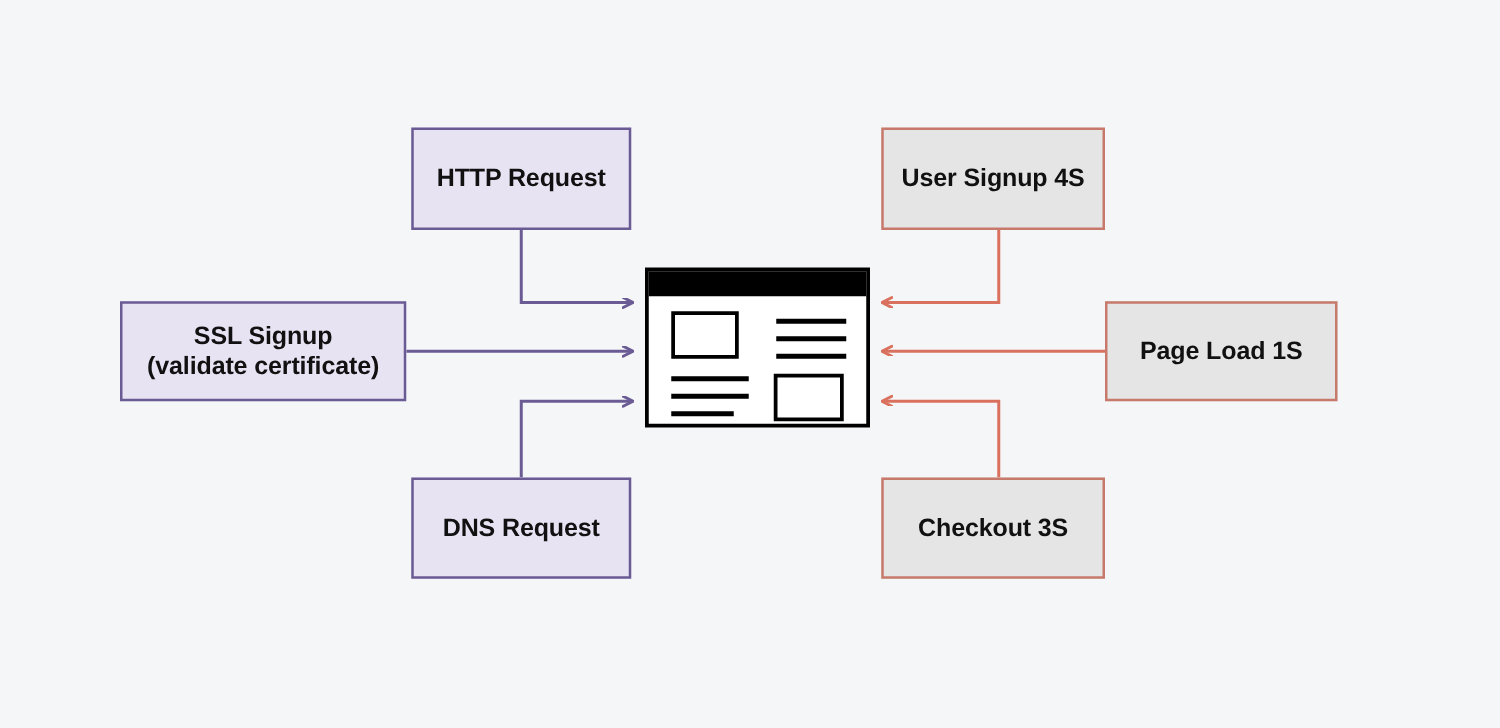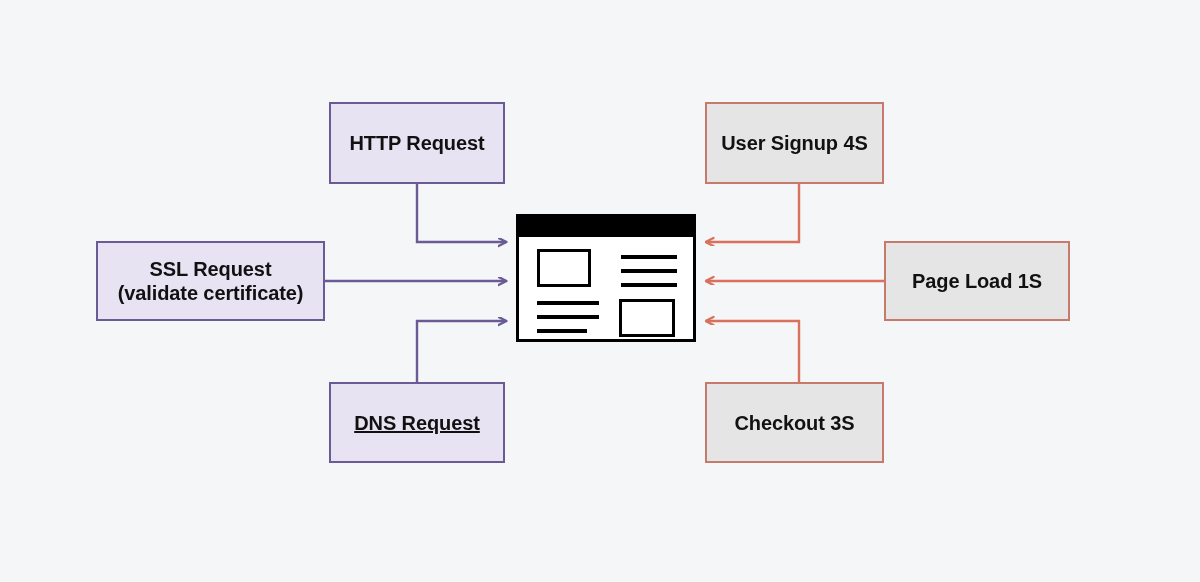--- a/index.html
+++ b/index.html
@@ -51,21 +51,21 @@
     border: 2px solid #c77a6b;
   }
   .node-label {
     display: block;
     white-space: pre-line;
     padding: 0 8px;
   }
   
   #node-http     { left: 329px;  top: 102px; width: 176px; height: 82px; }
   #node-ssl      { left: 96px;   top: 241px; width: 229px; height: 80px; }
-  #node-dns      { left: 329px;  top: 382px; width: 176px; height: 81px; text-decoration: underline; }
+  #node-dns      { left: 329px;  top: 382px; width: 176px; height: 81px; }
   #node-signup   { left: 705px;  top: 102px; width: 179px; height: 82px; }
   #node-pageload { left: 884px;  top: 241px; width: 186px; height: 80px; }
   #node-checkout { left: 705px;  top: 382px; width: 179px; height: 81px; align-items: center; }
 
   
   #browser-mock {
     position: absolute;
     left: 516px;
     top: 214px;
     width: 180px;
@@ -134,21 +134,21 @@
     <path d="M884,281 L706,281" fill="none" stroke="#d9715e" stroke-width="2.4" marker-end="url(#arrow-red)"></path>
 
     <path d="M799,382 L799,321 L706,321" fill="none" stroke="#d9715e" stroke-width="2.4" marker-end="url(#arrow-red)"></path>
   </svg>
 
   <div class="node req" id="node-http">
     <span class="node-label">HTTP Request</span>
   </div>
 
   <div class="node req" id="node-ssl">
-    <span class="node-label">SSL Request
+    <span class="node-label">SSL Signup
 (validate certificate)</span>
   </div>
 
   <div class="node req" id="node-dns">
     <span class="node-label">DNS Request</span>
   </div>
 
   <div class="node perf" id="node-signup">
     <span class="node-label">User Signup 4S</span>
   </div>

